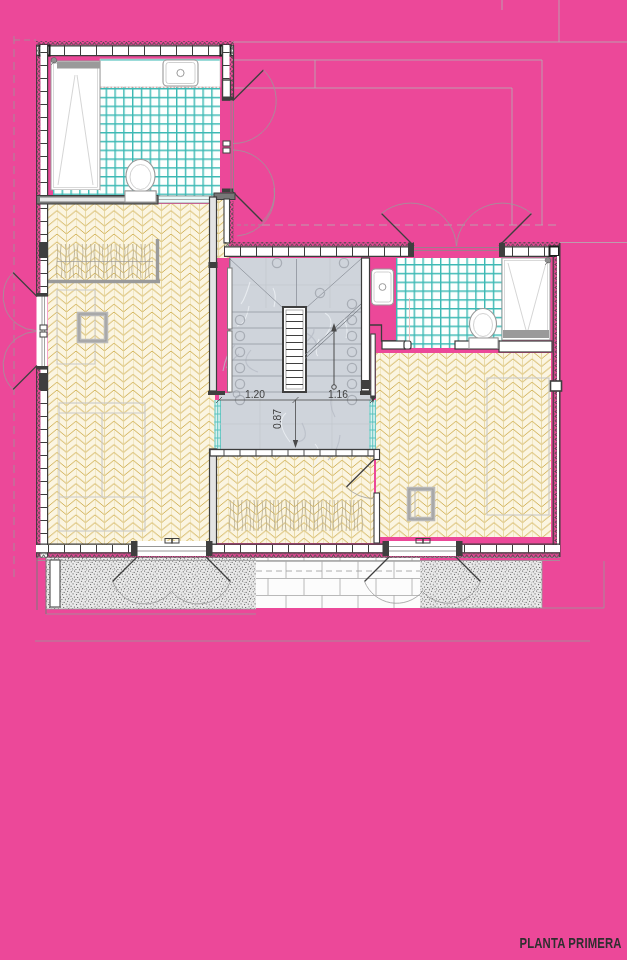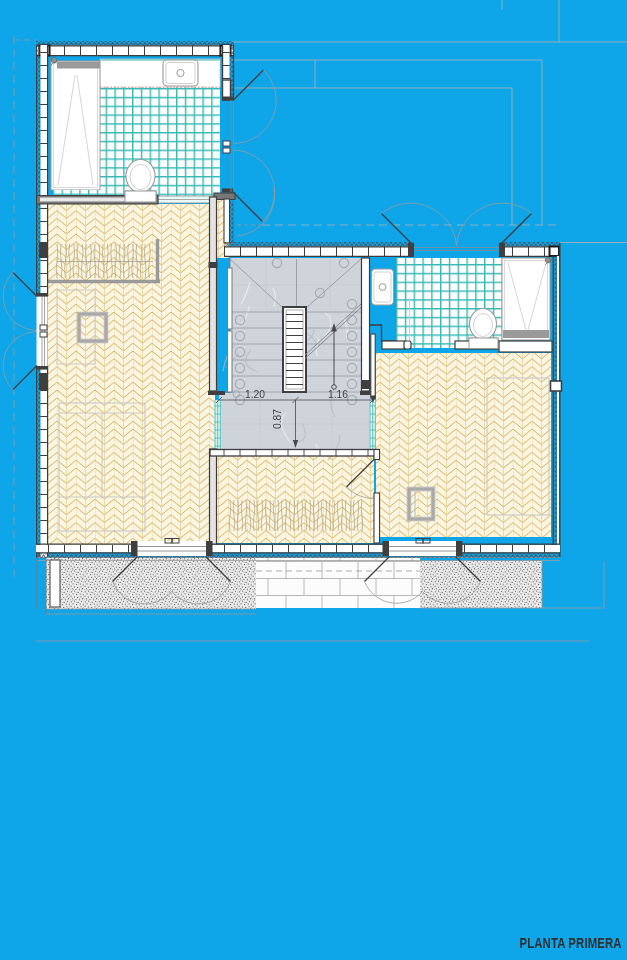--- a/index.html
+++ b/index.html
@@ -1,16 +1,16 @@
 <!DOCTYPE html>
 <html><head>
 <meta charset="utf-8">
 <style>
 html,body{margin:0;padding:0;background:#ffffff;}
-#page{width:627px;height:960px;position:relative;background:#0ea5e9;overflow:hidden;}
+#page{width:627px;height:960px;position:relative;background:#ec4899;overflow:hidden;}
 svg{position:absolute;top:0;left:0;}
 .lbl{font-family:"Liberation Sans",sans-serif;}
 </style>
 </head>
 <body>
 <div id="page">
 <svg width="627" height="960" viewBox="0 0 627 960">
 <defs>
 
 <pattern id="herr" width="19" height="7.8" patternUnits="userSpaceOnUse">

